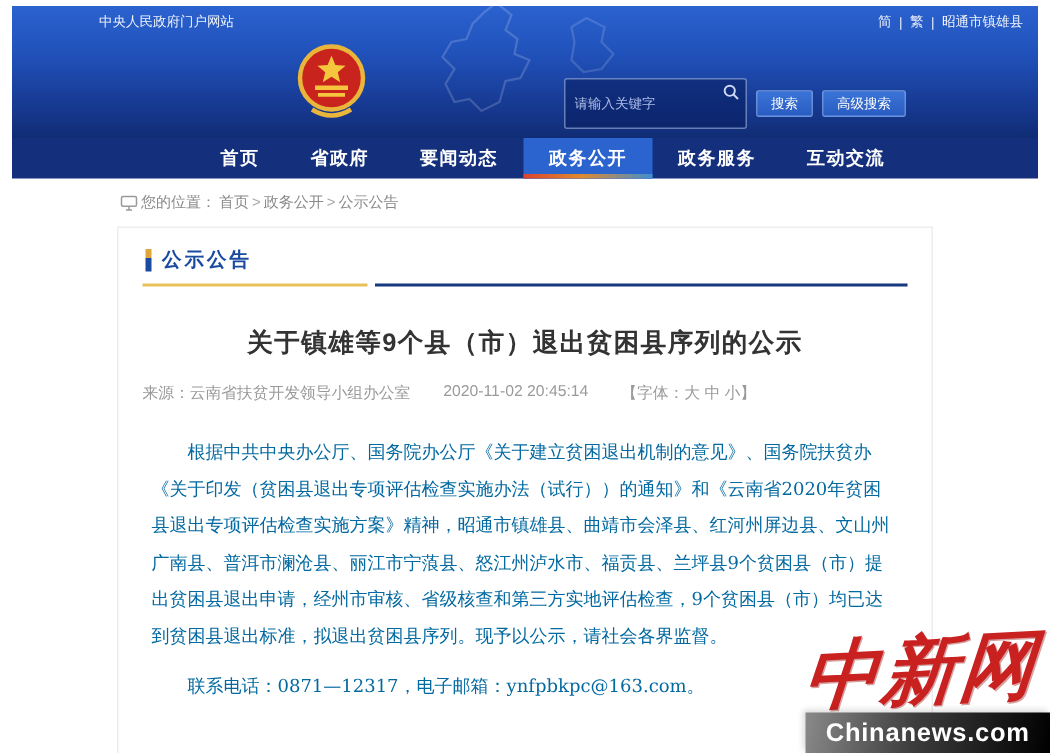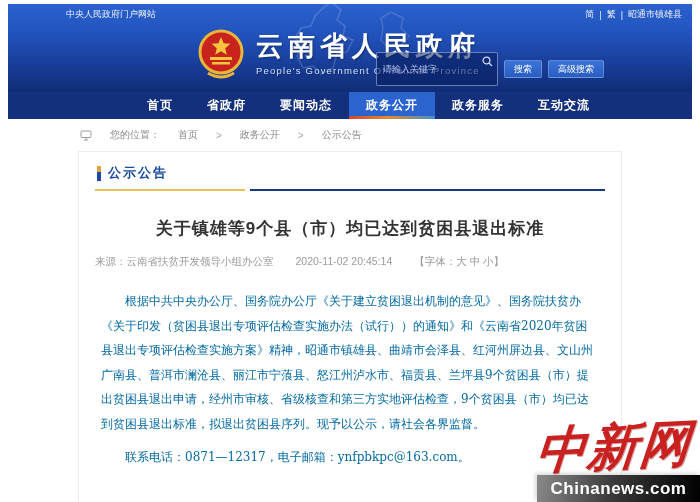--- a/index.html
+++ b/index.html
@@ -71,21 +71,21 @@
     position:relative;
   }
   .nav-item.active { background:#2b63cf; }
   .nav-underline {
     position:absolute; left:0; right:0; bottom:0; height:3px;
     background:linear-gradient(90deg,#d8432f 0%,#e08a2e 45%,#3f8fd0 100%);
   }
 
   
   .crumb {
-    display:flex; align-items:center; gap:18px;
+    display:flex; align-items:center; gap:2px;
     padding:9px 0 7px 72px;
     font-size:10px; color:#8a8a8a;
   }
   .crumb a { color:#8a8a8a; text-decoration:none; cursor:pointer; }
   .crumb .sep { color:#aaa; }
 
   
   .panel {
     margin:2px 70px 0 70px;
     border:1px solid #ededed;
@@ -162,24 +162,20 @@
     </div>
 
     <div class="logo-row">
       <svg class="emblem" viewBox="0 0 46 50">
         <circle cx="23" cy="23" r="21" fill="#c8231c" stroke="#e9b53b" stroke-width="3"></circle>
         <path d="M23 8 l2.6 6.3 6.8 .5 -5.2 4.4 1.6 6.6 -5.8 -3.6 -5.8 3.6 1.6 -6.6 -5.2 -4.4 6.8 -.5 z" fill="#f4c53d"></path>
         <rect x="12" y="28" width="22" height="3" fill="#f4c53d"></rect>
         <rect x="14" y="33" width="18" height="2.5" fill="#f4c53d"></rect>
         <path d="M10 44 q13 8 26 0" fill="none" stroke="#e9b53b" stroke-width="3"></path>
       </svg>
-      <div>
-        <div class="site-title">云南省人民政府</div>
-        <div class="site-sub">People's Government Of Yunnan Province</div>
-      </div>
     </div>
 
     <div class="search-box">
       <span class="search-input-wrap">
         <input class="search-input" type="text" placeholder="请输入关键字" style="">
         <svg class="mag" width="11" height="11" viewBox="0 0 11 11">
           <circle cx="4.5" cy="4.5" r="3.4" fill="none" stroke="#cdd9f7" stroke-width="1.3"></circle>
           <line x1="7" y1="7" x2="10" y2="10" stroke="#cdd9f7" stroke-width="1.3"></line>
         </svg>
       </span>
@@ -220,21 +216,21 @@
         <span class="m-top"></span>
           <span class="m-bot"></span>
       </span>
       <span class="sec-title">公示公告</span>
     </div>
     <div class="sec-line">
       <span class="sec-line-blue"></span>
       <span class="sec-line-gold"></span>
     </div>
 
-    <h1 class="art-title">关于镇雄等9个县（市）均已达到贫困县退出标准</h1>
+    <h1 class="art-title">关于镇雄等9个县（市）退出贫困县序列的公示</h1>
 
     <div class="meta">
       <span>
         <span>来源：</span><span>云南省扶贫开发领导小组办公室</span>
       </span>
       <span>2020-11-02 20:45:14</span>
       <span>
         <span>【字体：</span><span class="fs-link">大</span>&nbsp;<span class="fs-link">中</span>&nbsp;<span class="fs-link">小</span><span>】</span>
       </span>
     </div>

